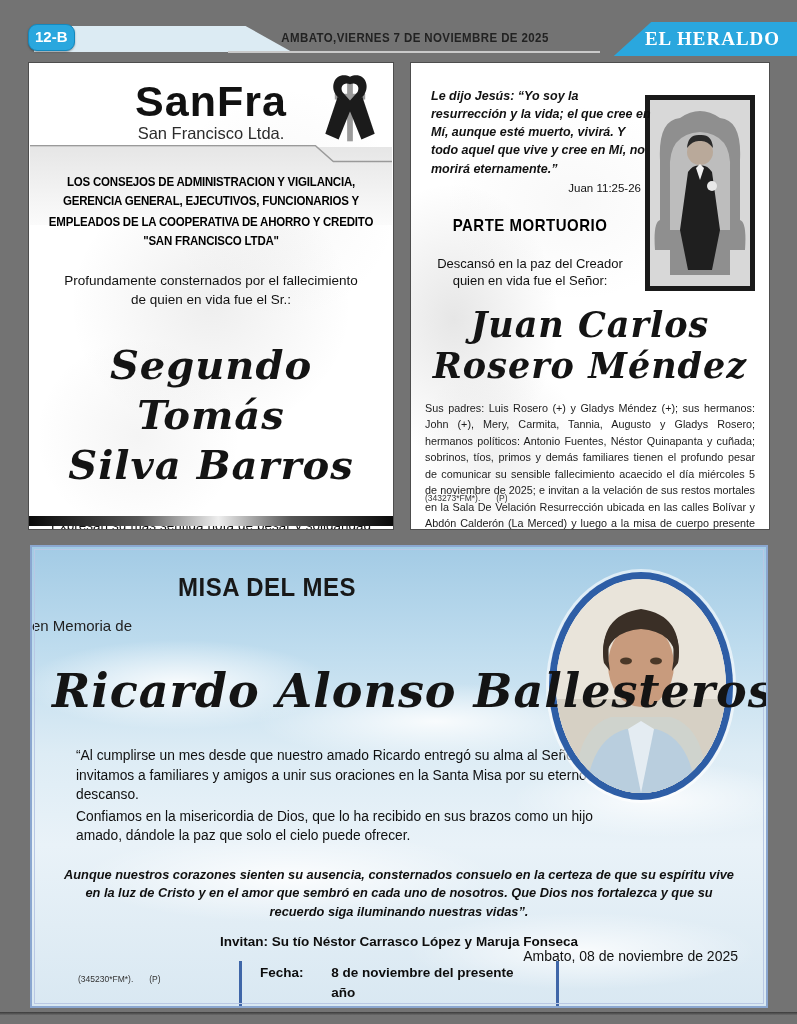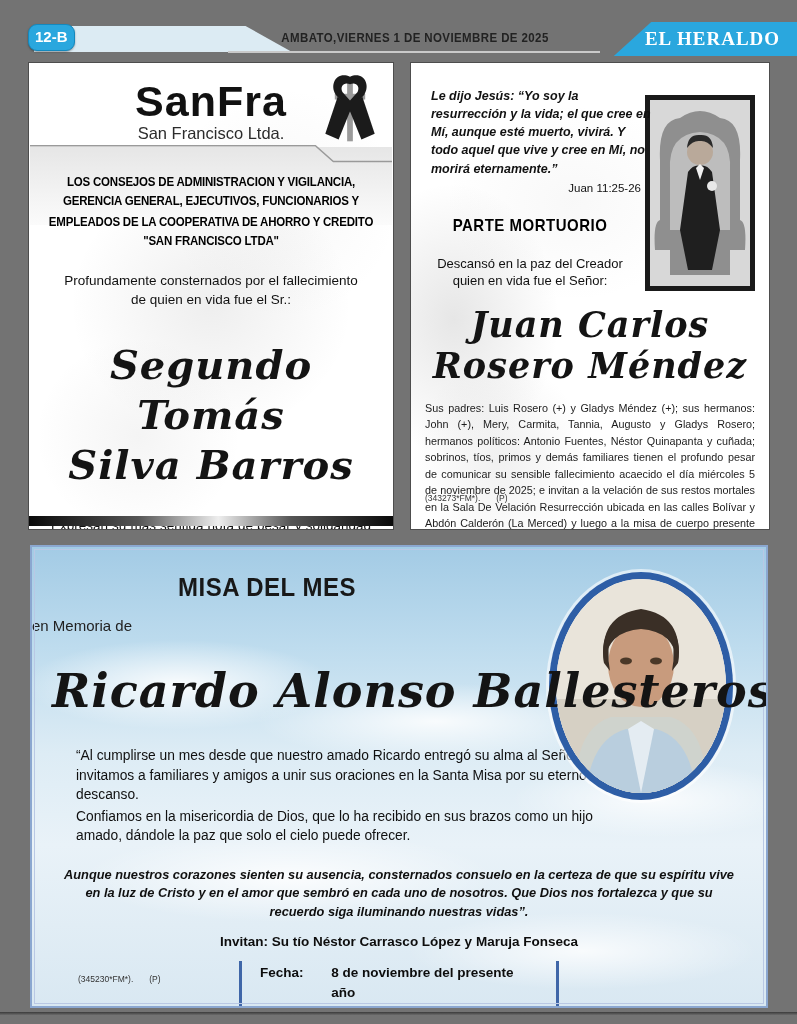--- a/index.html
+++ b/index.html
@@ -134,21 +134,21 @@
   .page-bottom-line { position:absolute; left:0; right:0; top:1012px; height:3px;
     background:linear-gradient(180deg,#3a3a3a,#6b6b6b); }
 </style>
 </head>
 <body>
 
 <div class="page">
 
   <div class="hdr-trapezoid"></div>
   <div class="page-badge">12-B</div>
-  <div class="date-line">AMBATO,VIERNES 1 DE NOVIEMBRE DE 2025</div>
+  <div class="date-line">AMBATO,VIERNES 7 DE NOVIEMBRE DE 2025</div>
   <div class="date-underline"></div>
   <div class="masthead">EL HERALDO</div>
 
   <section class="obit obit-left">
     <div class="sf-org-bg"></div>
     <svg class="sf-divider" viewBox="0 0 366 468" preserveAspectRatio="none">
       <polyline points="1,83 288,83 306,99 365,99" fill="none" stroke="#9a9a9a" stroke-width="1.5"></polyline>
     </svg>
     <div class="sf-logo-area">
       <div class="sf-logo">SanFra</div>
@@ -230,19 +230,20 @@
       <div class="misa-row">
         <span class="lbl">Fecha:</span>
         <span>8 de noviembre del presente año</span>
       </div>
       <div class="misa-row">
         <span class="lbl">Lugar:</span>
         <span>Iglesia La Victoria</span>
       </div>
 
     </div>
+    <div class="misa-dateline">Ambato, 08 de noviembre de 2025</div>
     <div class="misa-codes">
       <span>(345230*FM*).</span><span>(P)</span>
     </div>
   </section>
 
   <div class="page-bottom-line"></div>
 </div>
 
 </body></html>

